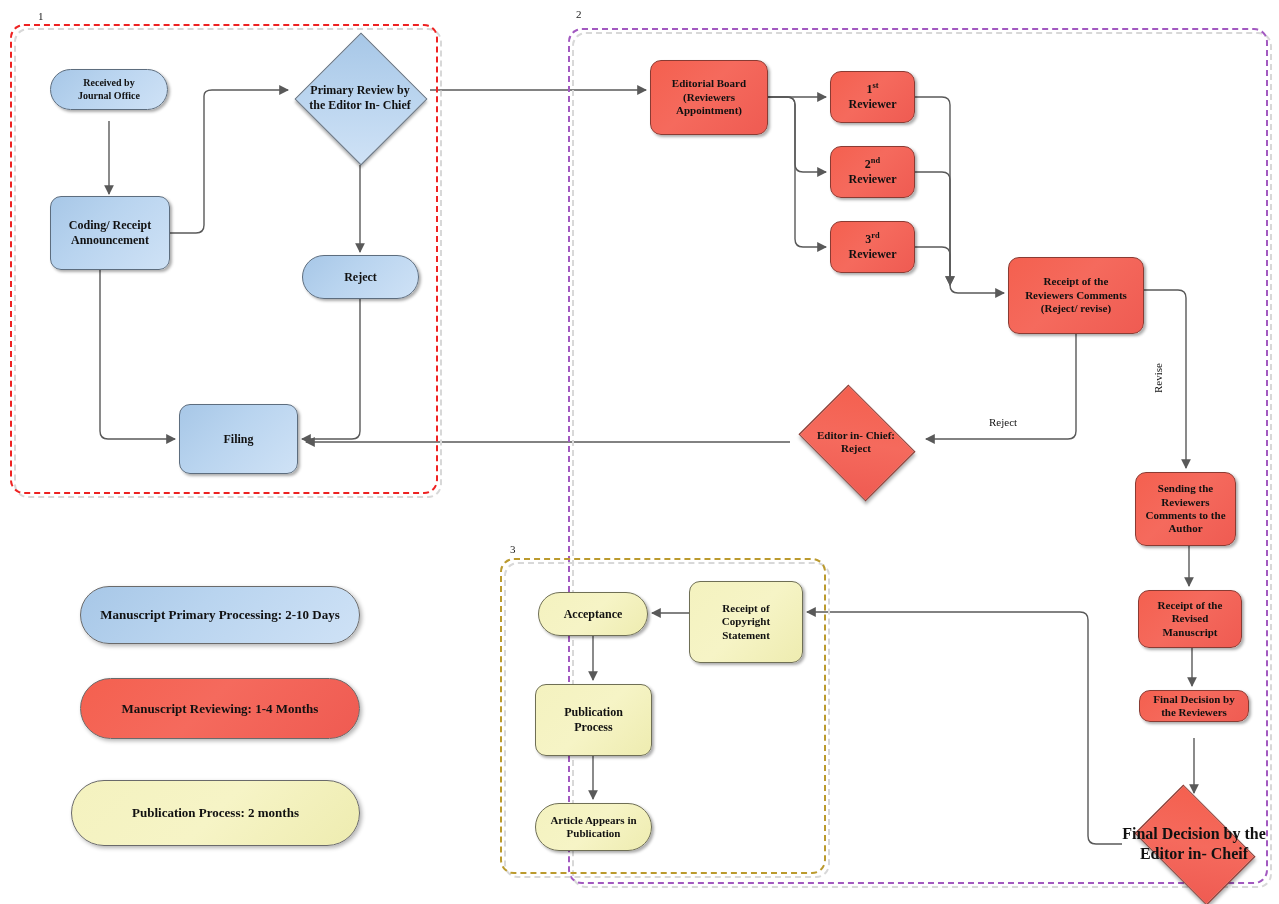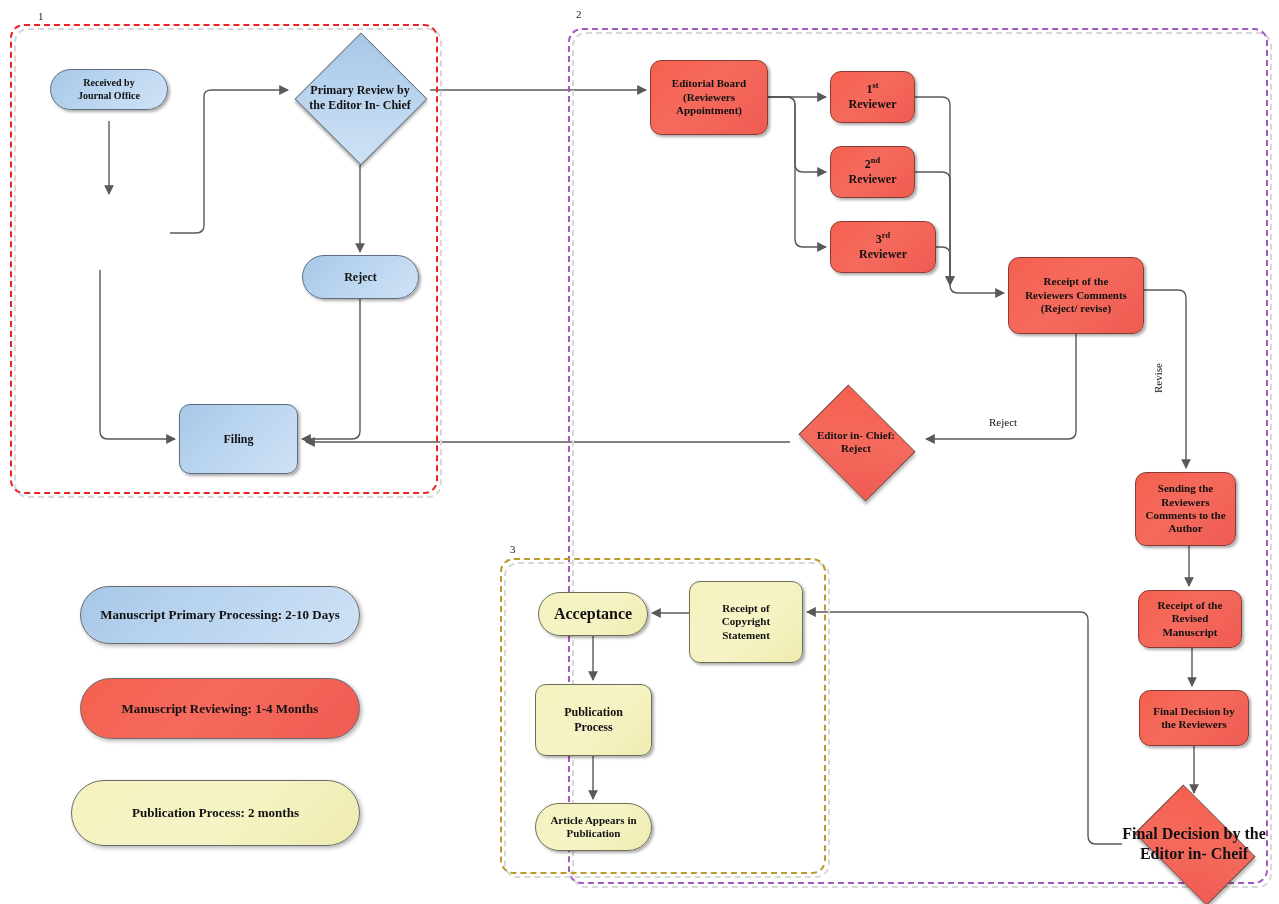--- a/index.html
+++ b/index.html
@@ -214,20 +214,23 @@
   <div class="region-num" style="left:576px; top:8px;">2</div>
 
   <div class="region-shadow" style="left:504px; top:562px; width:326px; height:316px;"></div>
   <div class="region" id="region-3" style="left:500px; top:558px; width:326px; height:316px; border-color:#bb9a2e;"></div>
   <div class="region-num" style="left:510px; top:543px;">3</div>
 
   <div class="node blue pill" style="left:50px; top:69px; width:118px; height:41px; font-size:10px;">
     <span class="txt">Received by<br>Journal Office</span>
   </div>
 
+  <div class="node blue rounded" style="left:50px; top:196px; width:120px; height:74px; font-size:12px;">
+    <span class="txt">Coding/ Receipt<br>Announcement</span>
+  </div>
 
   <div class="diamond blue" style="left:292px; top:33px; width:136px; height:130px;">
     <div class="dia-shape" style="width:92px; height:92px; margin-left:-46px; margin-top:-46px; transform:rotate(45deg);"></div>
     <div class="dia-label" style="font-size:12px;">Primary Review by<br>the Editor In- Chief</div>
   </div>
 
   <div class="node blue pill" style="left:302px; top:255px; width:117px; height:44px; font-size:12px;">
     <span class="txt">Reject</span>
   </div>
 
@@ -240,55 +243,55 @@
   </div>
 
   <div class="node red rounded" style="left:830px; top:71px; width:85px; height:52px; font-size:12px;">
     <span class="txt"><span>1</span><sup>st</sup><br><span>Reviewer</span></span>
   </div>
 
   <div class="node red rounded" style="left:830px; top:146px; width:85px; height:52px; font-size:12px;">
     <span class="txt"><span>2</span><sup>nd</sup><br><span>Reviewer</span></span>
   </div>
 
-  <div class="node red rounded" style="left:830px; top:221px; width:106px; height:52px; font-size:12px;">
+  <div class="node red rounded" style="left:830px; top:221px; width:85px; height:52px; font-size:12px;">
     <span class="txt"><span>3</span><sup>rd</sup><br><span>Reviewer</span></span>
   </div>
 
   <div class="node red rounded" style="left:1008px; top:257px; width:136px; height:77px; font-size:11px;">
     <span class="txt">Receipt of the<br>Reviewers Comments<br>(Reject/ revise)</span>
   </div>
 
   <div class="diamond red" style="left:790px; top:393px; width:132px; height:98px;">
     <div class="dia-shape" style="width:70px; height:70px; margin-left:-35px; margin-top:-35px; transform:rotate(45deg) scale(1.32,0.98);"></div>
     <div class="dia-label" style="font-size:11px;">Editor in- Chief:<br>Reject</div>
   </div>
 
   <div class="node red rounded" style="left:1135px; top:472px; width:101px; height:74px; font-size:11px;">
     <span class="txt">Sending the<br>Reviewers<br>Comments to the<br>Author</span>
   </div>
 
   <div class="node red rounded" style="left:1138px; top:590px; width:104px; height:58px; font-size:11px;">
     <span class="txt">Receipt of the<br>Revised<br>Manuscript</span>
   </div>
 
-  <div class="node red rounded" style="left:1139px; top:690px; width:110px; height:56px; font-size:11px;">
+  <div class="node red rounded" style="left:1139px; top:690px; width:110px; height:32px; font-size:11px;">
     <span class="txt">Final Decision by<br>the Reviewers</span>
   </div>
 
   <div class="diamond red" style="left:1122px; top:796px; width:144px; height:96px;">
     <div class="dia-shape" style="width:70px; height:70px; margin-left:-35px; margin-top:-35px; transform:rotate(45deg) scale(1.42,0.96);"></div>
     <div class="dia-label" style="font-size:16px;">Final Decision by the<br>Editor in- Cheif</div>
   </div>
 
   <div class="node yellow rounded" style="left:689px; top:581px; width:114px; height:82px; font-size:11px;">
     <span class="txt">Receipt of<br>Copyright<br>Statement</span>
   </div>
 
-  <div class="node yellow pill" style="left:538px; top:592px; width:110px; height:44px; font-size:16px;">
+  <div class="node yellow pill" style="left:538px; top:592px; width:110px; height:44px; font-size:12px;">
     <span class="txt">Acceptance</span>
   </div>
 
   <div class="node yellow rounded" style="left:535px; top:684px; width:117px; height:72px; font-size:12px;">
     <span class="txt">Publication<br>Process</span>
   </div>
 
   <div class="node yellow pill" style="left:535px; top:803px; width:117px; height:48px; font-size:11px;">
     <span class="txt">Article Appears in<br>Publication</span>
   </div>

